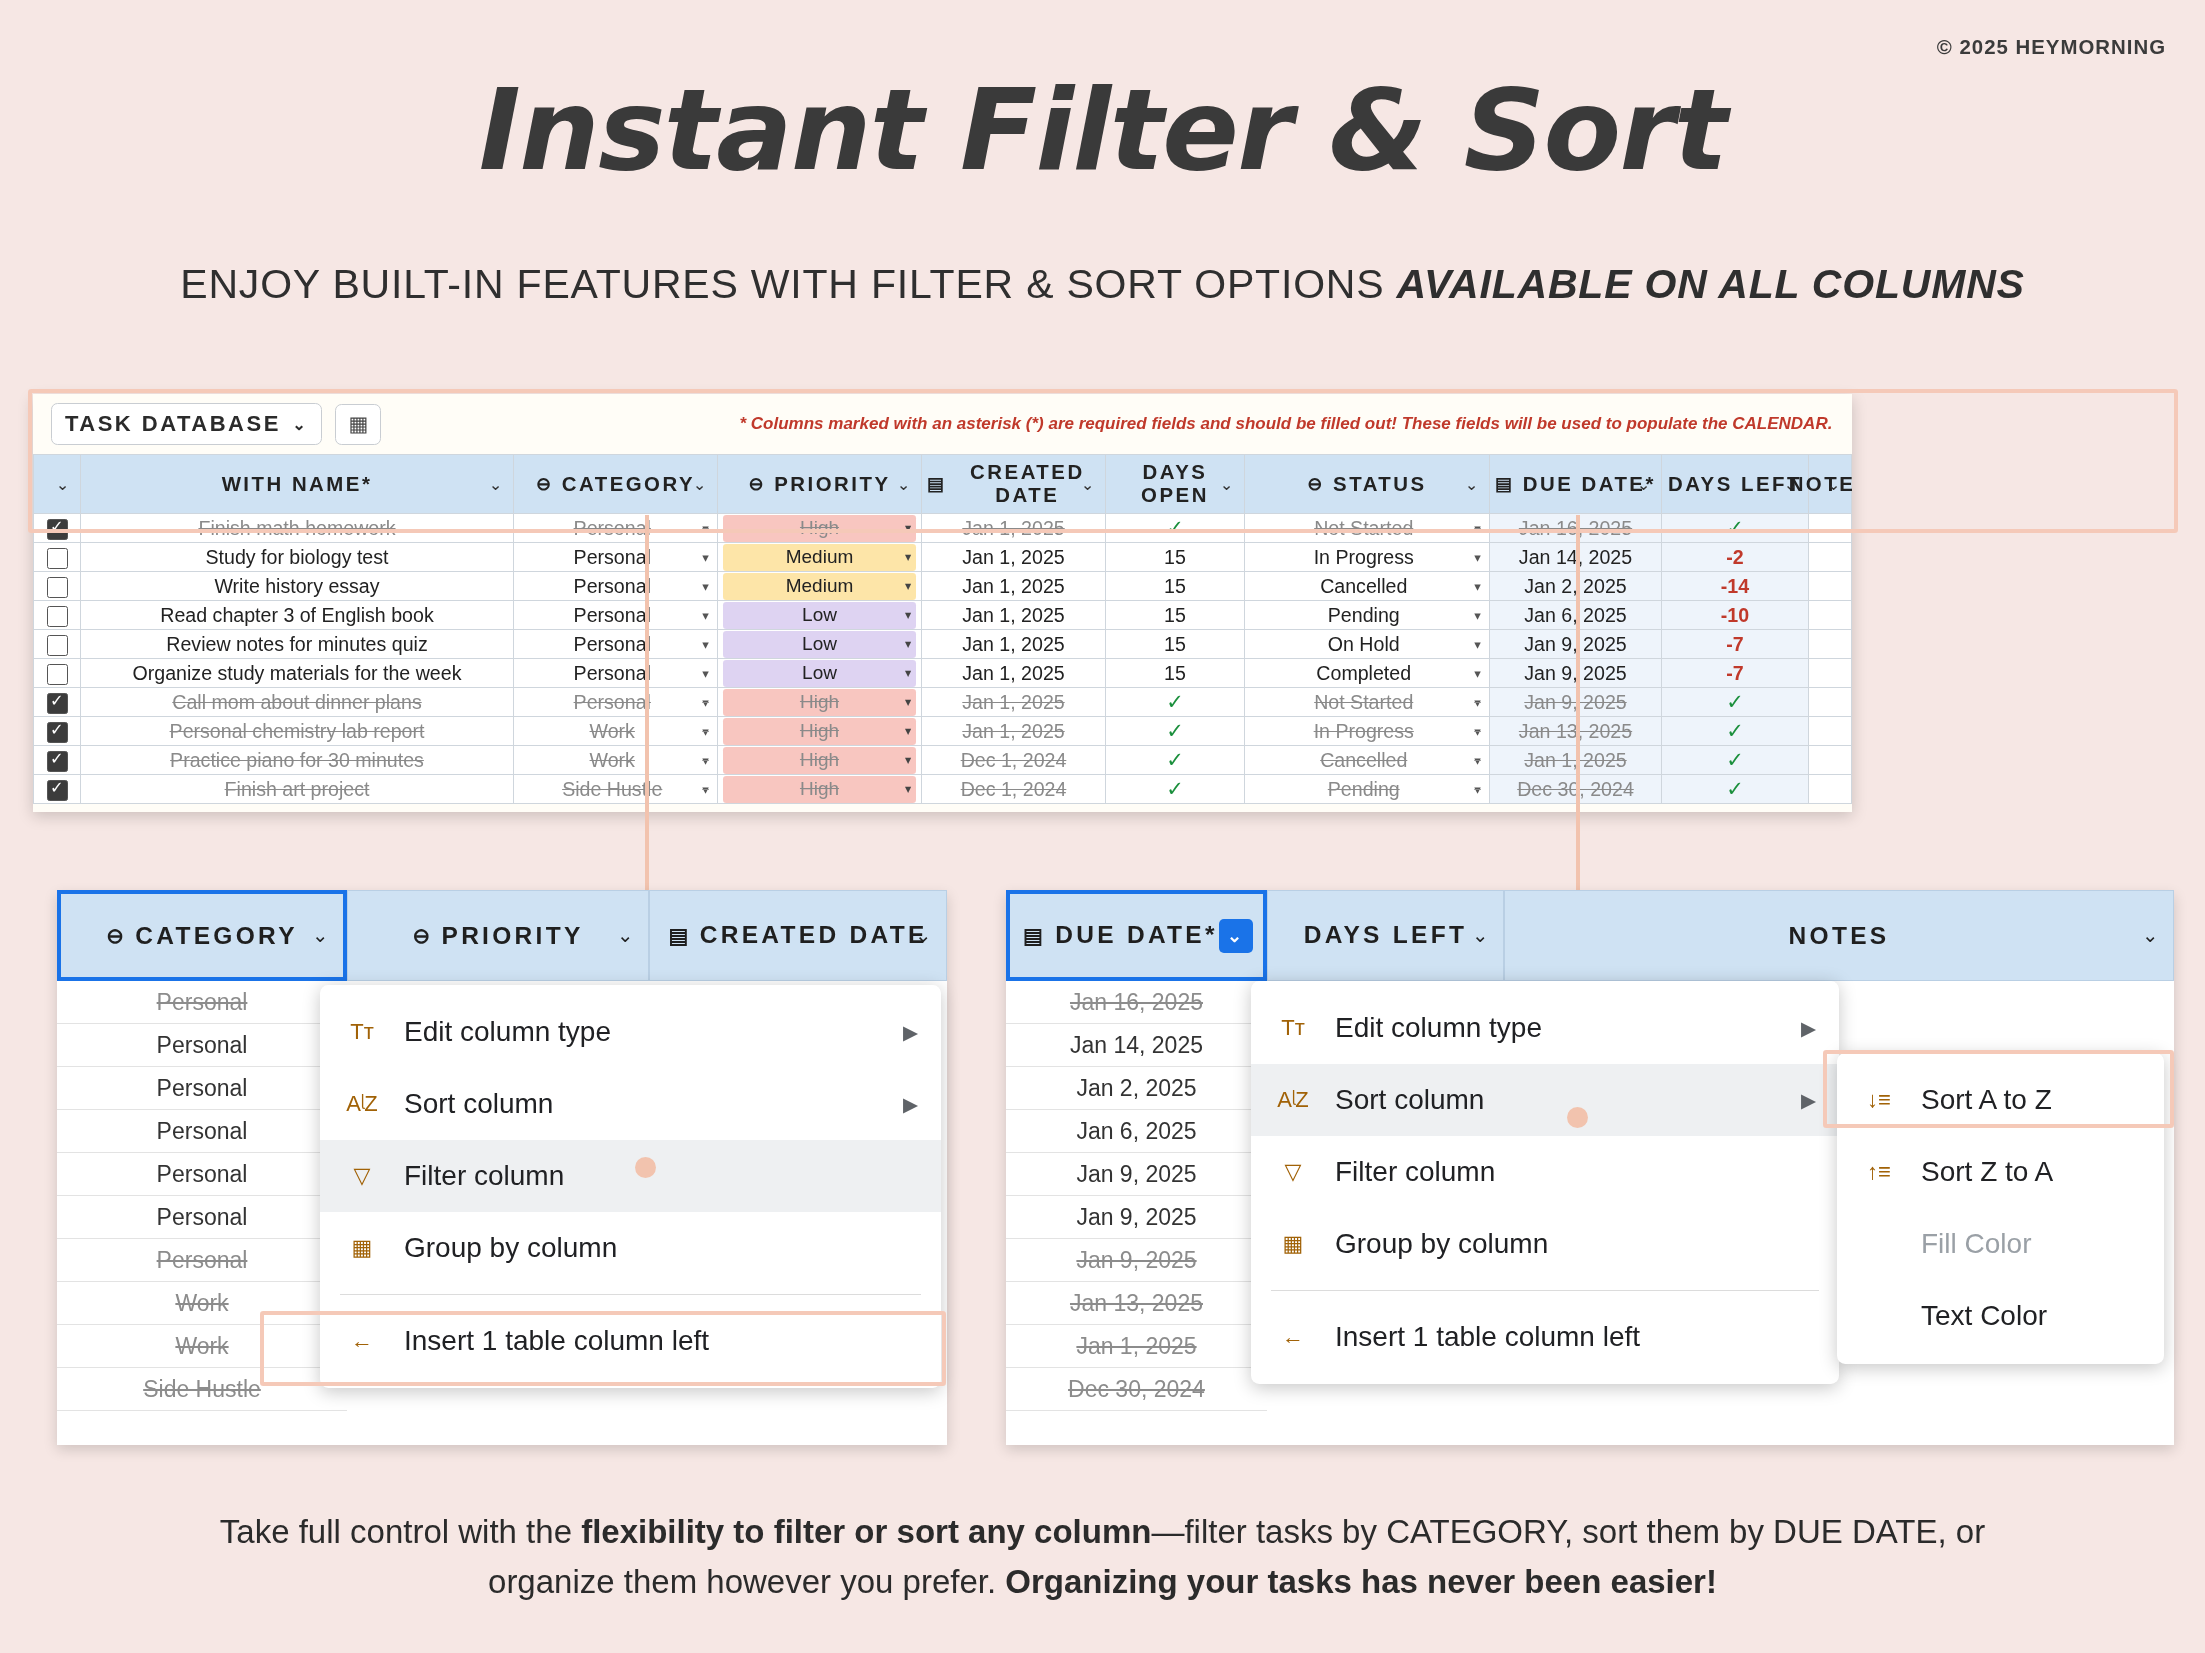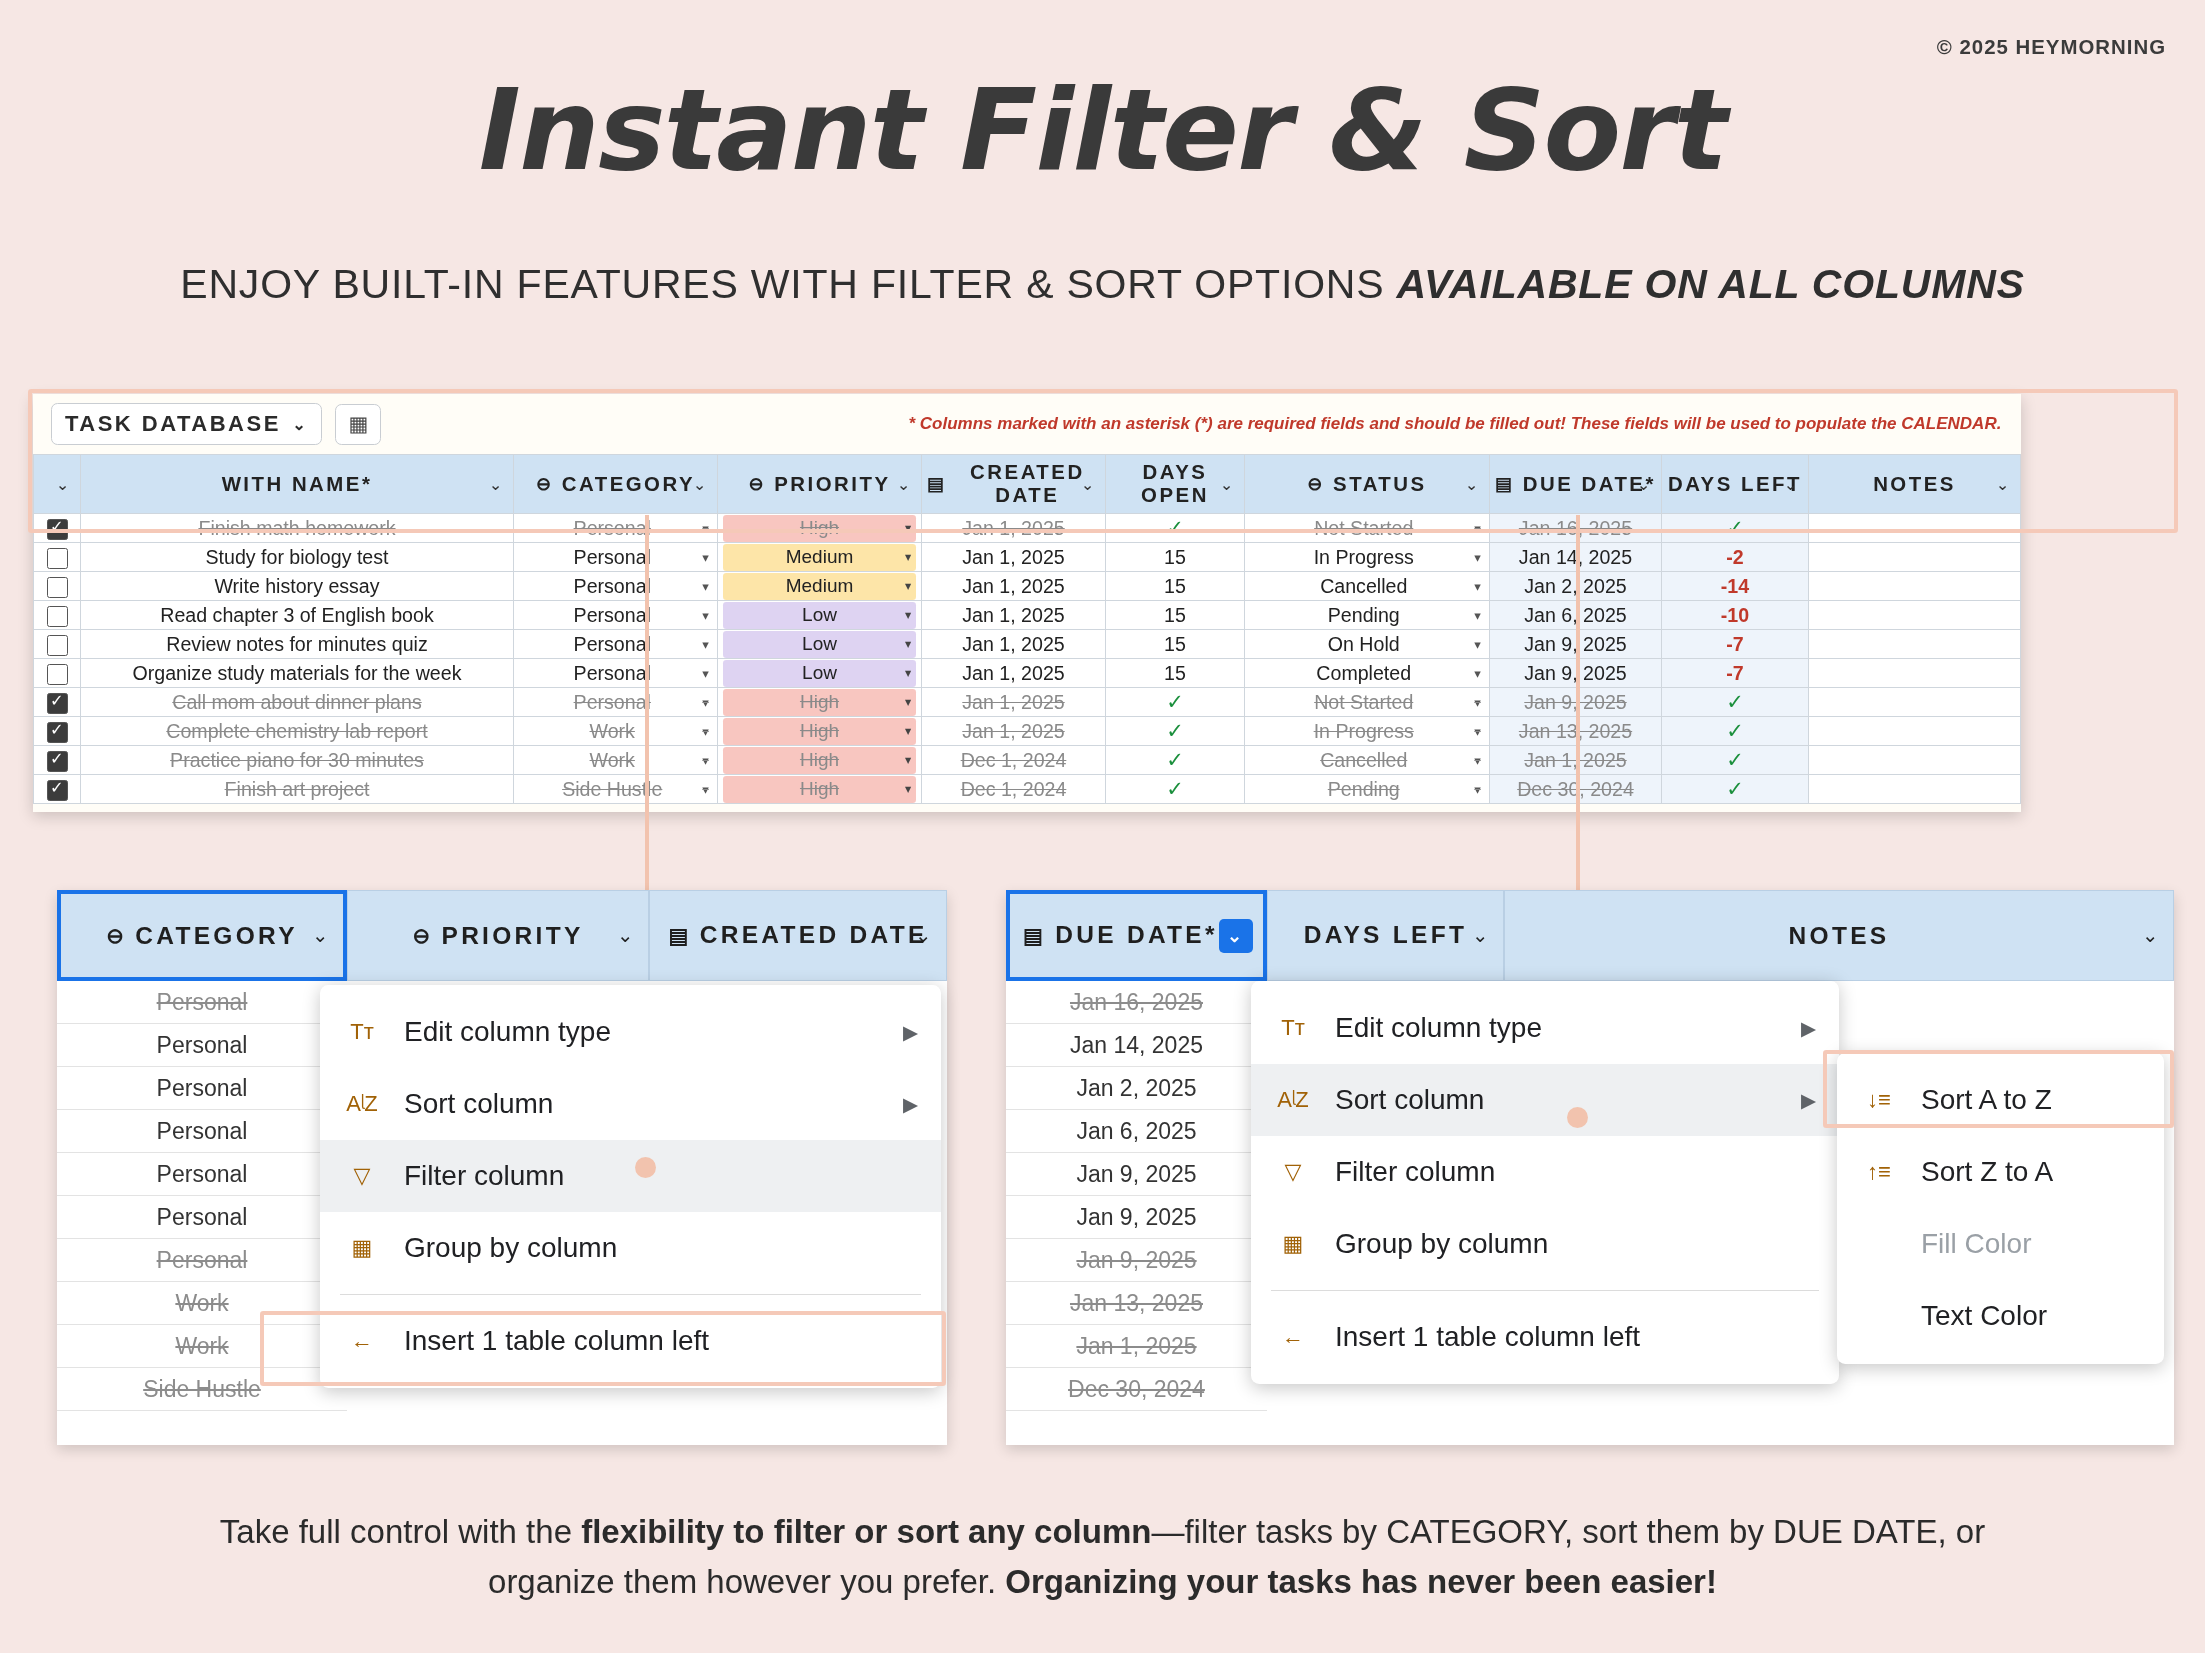--- a/index.html
+++ b/index.html
@@ -25,21 +25,21 @@
   }
   .subtitle {
     position:absolute; top:261px; left:0; width:100%;
     text-align:center; font-size:41px; letter-spacing:0.8px; color:#2f2f2f;
     font-weight:400;
   }
   .subtitle b { font-weight:700;font-style:italic; }
 
   
   .sheet-wrap {
-    position:absolute; left:33px; top:394px; width:1988px; height:418px;
+    position:absolute; left:33px; top:394px; width:1819px; height:418px;
     background:#fffdf7;
     box-shadow:0 4.9px 14.7px rgba(0,0,0,.18);
     overflow:hidden;
   }
   .sheet-top {
     height:60px; display:flex; align-items:center; padding:0 18px;
     background:#fffdf7; position:relative;
   }
   .tabchip {
     display:flex; align-items:center; gap:11.4px;
@@ -405,21 +405,21 @@
               <span class="cv">Not Started</span>
               <span class="cc nostrike">▾</span>
             </div>
           </td>
           <td class="c-due dueshade">Jan 9, 2025</td>
           <td class="c-left nostrike dueshade"><span class="tick">✓</span></td>
           <td class="c-notes"></td>
         </tr>
         <tr class="row-done">
           <td class="c-check nostrike"><span class="chk on"></span></td>
-          <td class="c-task">Complete chemistry lab report</td>
+          <td class="c-task">Personal chemistry lab report</td>
           <td class="c-cat">
             <div class="cellpick">
               <span class="cv">Work</span>
               <span class="cc nostrike">▾</span>
             </div>
           </td>
           <td class="c-pri nostrike">
             <span class="pill high" style="text-decoration:line-through;color:#8a8a8a;">High<span class="pc">▾</span></span>
           </td>
           <td class="c-created">Jan 1, 2025</td>

